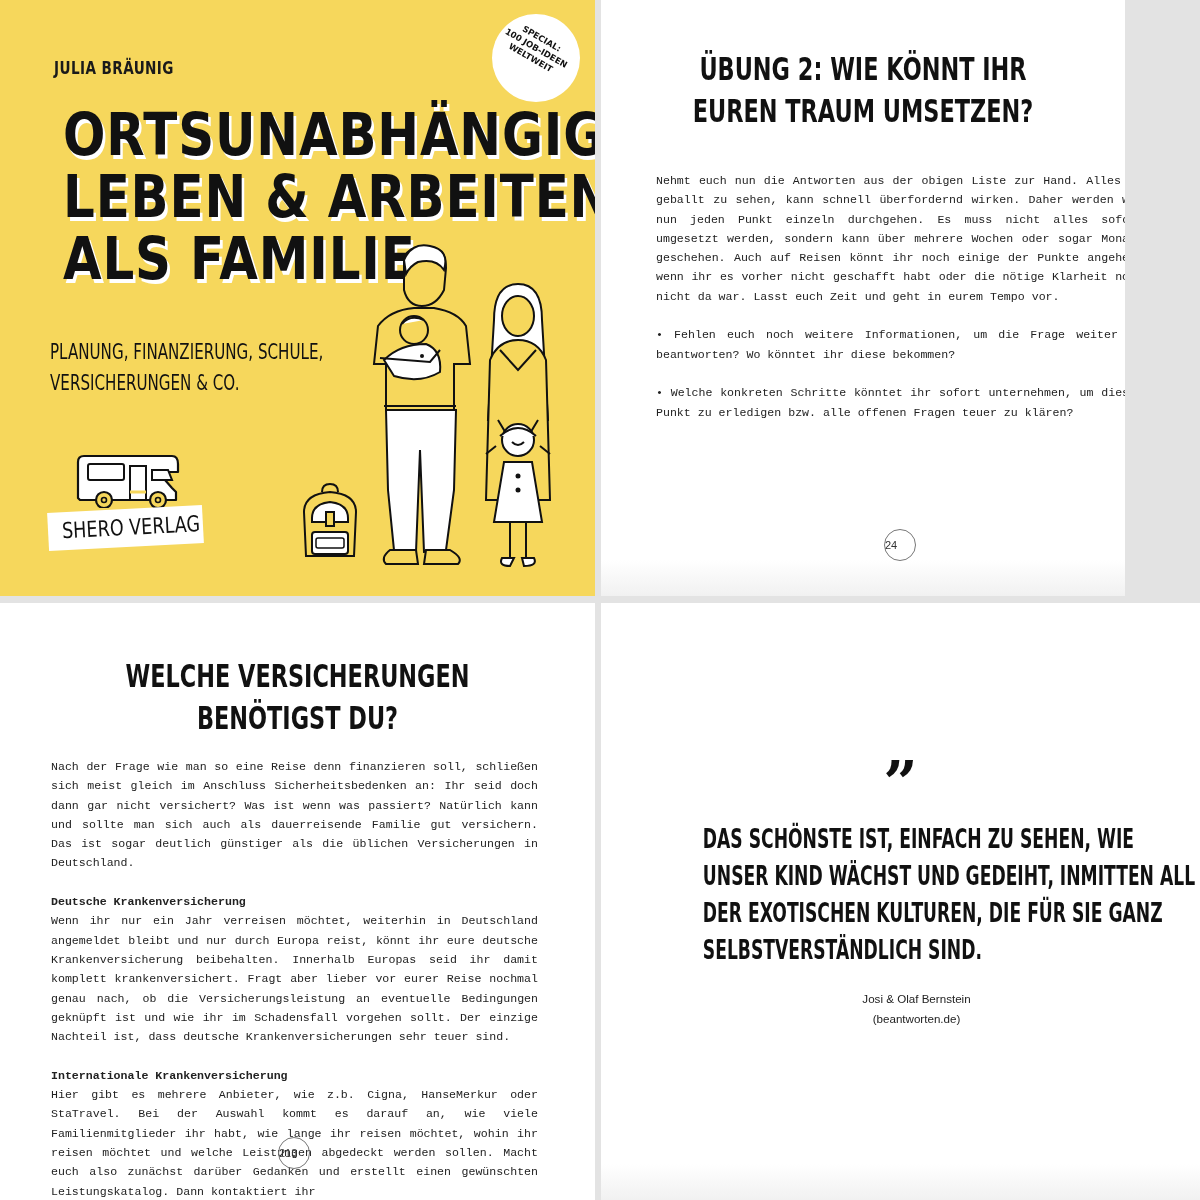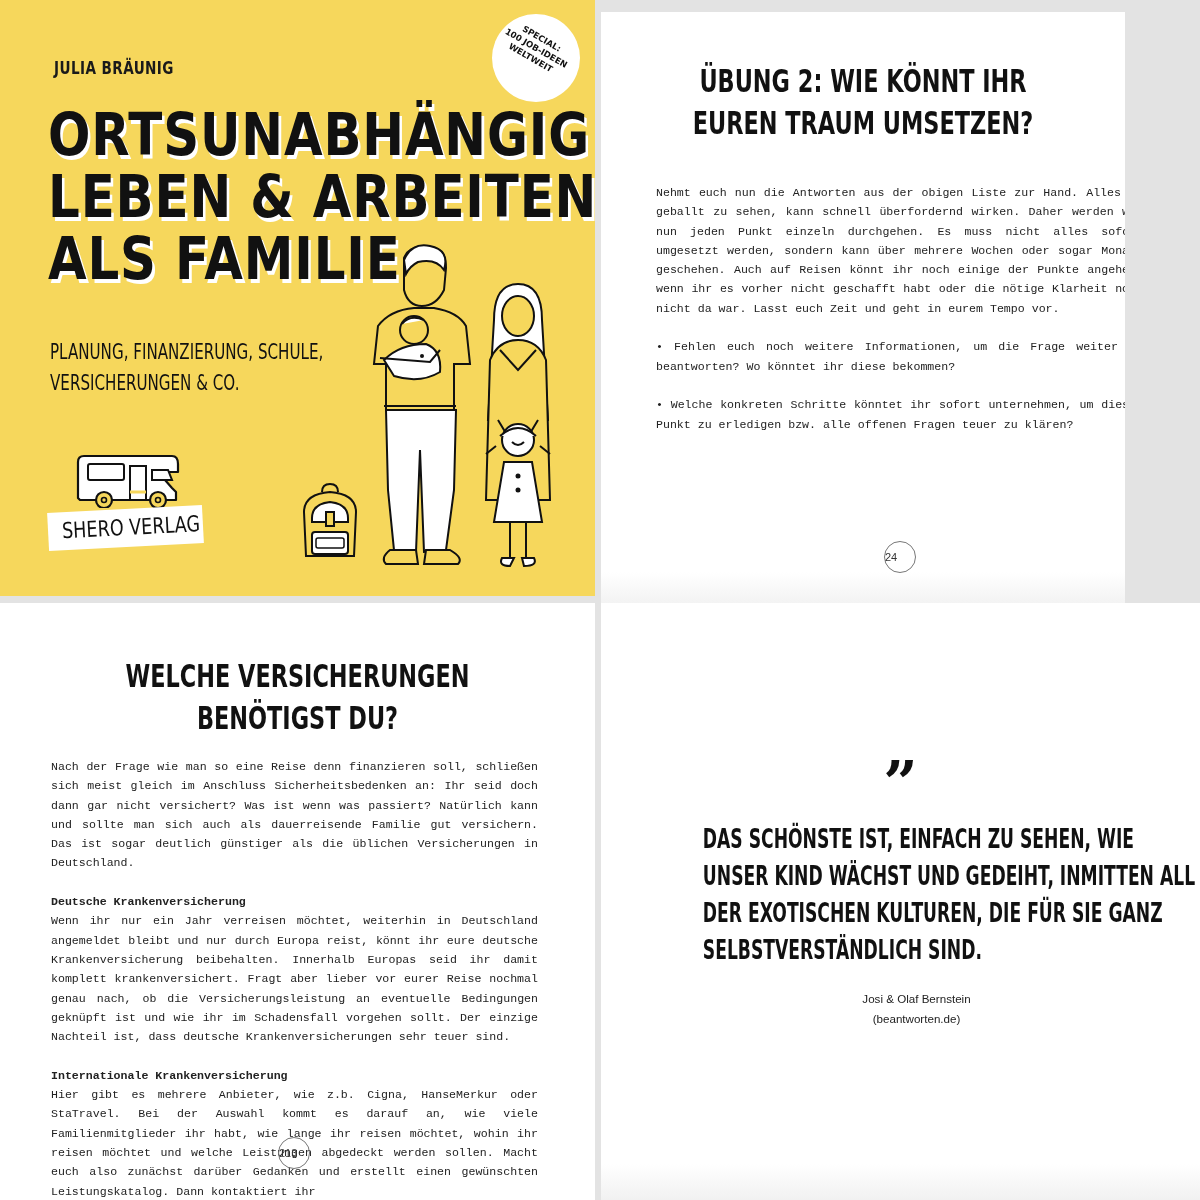--- a/index.html
+++ b/index.html
@@ -1,25 +1,25 @@
 <!DOCTYPE html>
 <html><head>
 <meta charset="utf-8">
 <style>
   html,body{margin:0;padding:0;}
   body{width:1200px;height:1200px;background:#e3e3e3;position:relative;overflow:hidden;font-family:"DejaVu Sans",sans-serif;}
   .page{position:absolute;overflow:hidden;}
   #p-cover{left:0;top:0;width:595px;height:596px;background:#f6d75c;}
-  #p-tr{left:601px;top:12px;width:524px;height:596px;background:linear-gradient(#fff 0,#fff 94%,#f1f1f1 100%);}
+  #p-tr{left:601px;top:0;width:524px;height:596px;background:linear-gradient(#fff 0,#fff 94%,#f1f1f1 100%);}
   #p-bl{left:0;top:603px;width:595px;height:635px;background:linear-gradient(#fff 0,#fff 94%,#f1f1f1 100%);}
   #p-br{left:601px;top:603px;width:599px;height:597px;background:linear-gradient(#fff 0,#fff 94%,#f1f1f1 100%);}
   .cover-author{position:absolute;left:54px;top:58px;font-size:17px;font-weight:bold;color:#1a1a1a;transform:scaleX(0.8);transform-origin:left top;font-family:"DejaVu Sans",sans-serif;letter-spacing:0.5px;}
   .badge{position:absolute;left:492px;top:14px;width:88px;height:88px;border-radius:50%;background:#fff;}
   .badge-text{position:absolute;left:0;top:18px;width:88px;text-align:center;transform:rotate(30deg);font-size:8.5px;font-weight:bold;line-height:11px;color:#111;font-family:"DejaVu Sans",sans-serif;}
-  .cover-title{position:absolute;left:48px;top:104px;width:560px;}
+  .cover-title{position:absolute;left:63px;top:104px;width:560px;}
   .cover-title .line{display:block;font-family:"DejaVu Sans",sans-serif;font-weight:bold;font-size:58px;line-height:62px;color:#111;text-shadow:3px 4px 0 #fff;transform:scaleX(0.86);transform-origin:left top;white-space:nowrap;letter-spacing:1px;}
   .cover-sub{position:absolute;left:50px;top:337px;}
   .cover-sub .line{display:block;font-family:"DejaVu Sans",sans-serif;font-size:21px;line-height:31px;color:#111;transform:scaleX(0.72);transform-origin:left top;white-space:nowrap;}
   .publisher-tag{position:absolute;left:48px;top:509px;width:155px;height:38px;background:#fff;transform:rotate(-3deg);}
   .publisher-text{position:absolute;left:14px;top:6px;font-size:22px;color:#111;transform:scaleX(0.8);transform-origin:left top;white-space:nowrap;font-family:"DejaVu Sans",sans-serif;}
 
   .ptitle{position:absolute;left:0;width:100%;text-align:center;}
   .ptitle .line{display:block;font-family:"DejaVu Sans",sans-serif;font-weight:bold;font-size:32px;line-height:42px;color:#111;transform:scaleX(0.7);transform-origin:center top;white-space:nowrap;}
 
   .body-text{position:absolute;font-family:Liberation Mono, monospace;font-size:11.6px;line-height:19.3px;color:#222;text-align:justify;}

